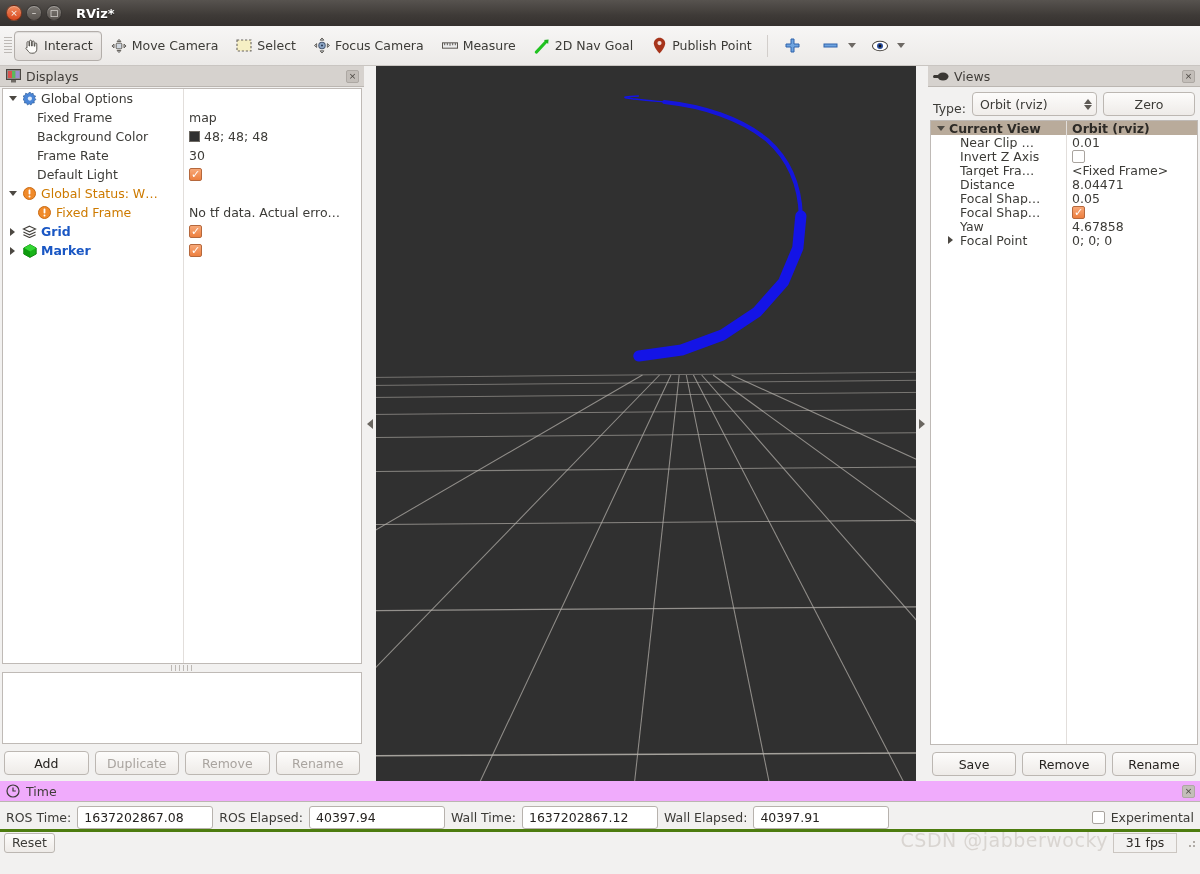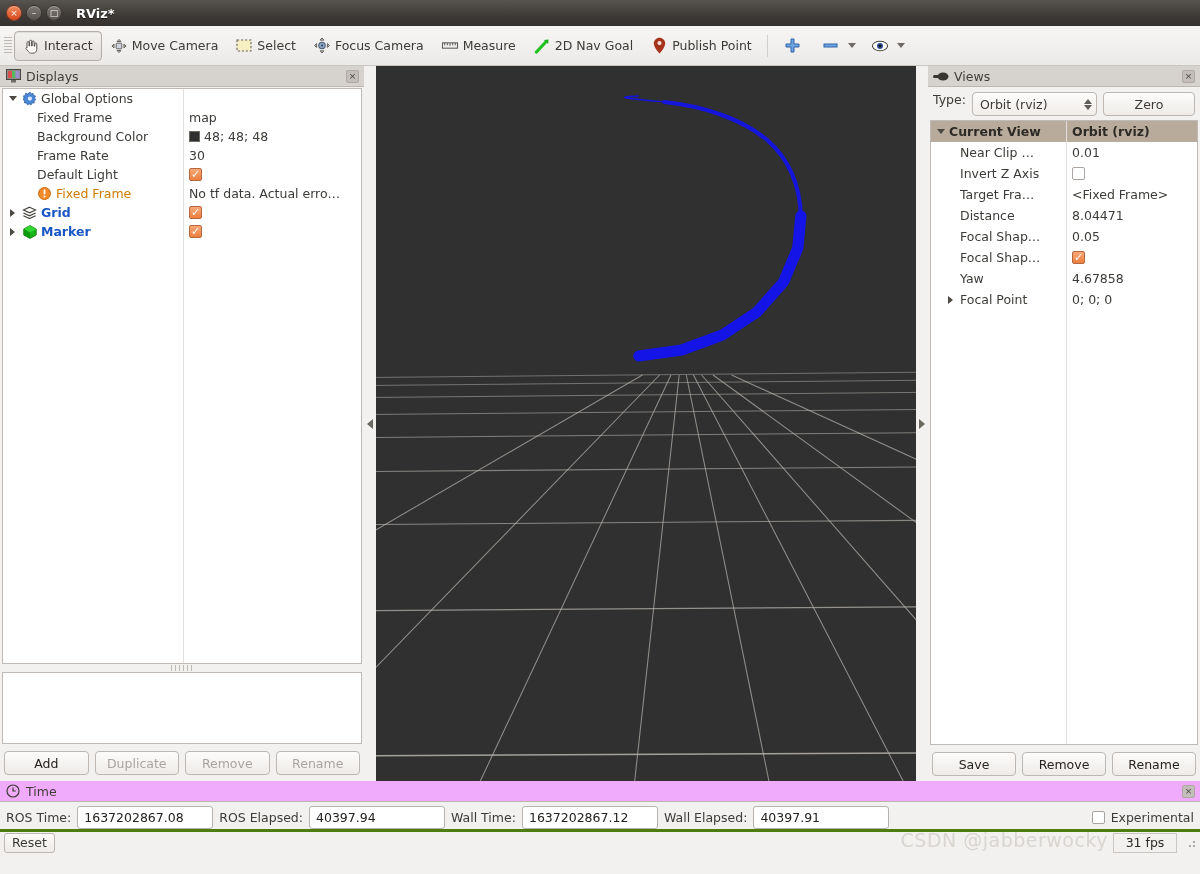--- a/index.html
+++ b/index.html
@@ -96,34 +96,34 @@
   .btn.dark{ color:#25221f;}
   
   #vp-wrap{ flex:1; display:flex; align-items:stretch; background:#f2f1f0;}
   .collapse{ width:12px; display:flex;align-items:center;justify-content:center;
              background:#f2f1f0;}
   .tri-l{width:0;height:0;border-top:5px solid transparent;border-bottom:5px solid transparent;border-right:6px solid #6a6660;}
   .tri-r{width:0;height:0;border-top:5px solid transparent;border-bottom:5px solid transparent;border-left:6px solid #6a6660;}
   #viewport{ flex:1; background:#303030; position:relative; overflow:hidden;}
   
   #views{ width:272px; display:flex; flex-direction:column; background:#f2f1f0;}
-  .type-row{ display:flex; align-items:flex-start; gap:6px; padding:5px 5px 4px 5px;}
+  .type-row{ display:flex; align-items:flex-end; gap:6px; padding:5px 5px 4px 5px;}
   .type-row .lab{ font-size:12.5px;}
   .combo{ flex:1; height:24px; border:1px solid #bcb7b2; border-radius:4px;
           background:linear-gradient(to bottom,#fdfcfb,#f0edea);
           display:flex; align-items:center; padding:0 4px 0 7px; font-size:12.5px;}
   .spin{ margin-left:auto; display:flex; flex-direction:column; gap:1px; align-items:center;}
   .spin .u{width:0;height:0;border-left:4px solid transparent;border-right:4px solid transparent;border-bottom:5px solid #5e5a55;}
   .spin .d{width:0;height:0;border-left:4px solid transparent;border-right:4px solid transparent;border-top:5px solid #5e5a55;}
   .zerobtn{ width:92px; height:24px; border:1px solid #bcb7b2; border-radius:4px;
             background:linear-gradient(to bottom,#fdfcfb,#eeebe8);
             display:flex;align-items:center;justify-content:center;font-size:12.5px;}
   .vtree{ flex:1; background:#ffffff; border:1px solid #bfbab6; margin:0 2px; overflow:hidden; position:relative;}
   .vsplit{ position:absolute; left:135px; top:0; bottom:0; width:1px; background:#e2dedb;}
-  .vrow{ display:flex; height:21px; }
+  .vrow{ display:flex; height:14px; }
   .vrow .lbl{ width:135px; display:flex;align-items:center;gap:3px; padding-left:4px; overflow:hidden; white-space:nowrap;}
   .vrow .val{ flex:1; padding-left:6px; white-space:nowrap; overflow:hidden; display:flex;align-items:center;}
   .vrow.header{ background:#b9ab9b; font-weight:bold; color:#2d2a26;}
   .vrow.header .lbl,.vrow.header .val{ color:#2d2a26;}
   .vbtnrow{ display:flex; gap:6px; padding:7px 4px 5px 4px;}
   
   #timepanel{ width:1200px; height:48px; background:#f2f1f0;}
   .time-title{ height:21px; background:#f0abfc; display:flex;align-items:center;
     padding:0 5px; gap:5px; border-bottom:1px solid #bbb6b1; color:#403d39;}
   .time-title .x{ margin-left:auto; width:13px;height:13px;border-radius:2px;
@@ -352,20 +352,36 @@
           </div>
           <div class="trow">
             <span class="lbl">
               <span class="ind"></span>
               <span class="arrow"></span>
               <span class="txt-plain">Default Light</span>
             </span>
             <span class="val">
               <span class="cb">✓</span>
             </span>
+          </div>
+          <div class="trow">
+            <span class="lbl">
+              <span class="arrow">
+                <i class="down"></i>
+              </span>
+              <span class="ico" style="width: 15px; flex: 0 0 15px;">
+                <svg width="13" height="13" viewBox="0 0 13 13">
+                  <circle cx="6.5" cy="6.5" r="6" fill="#f08a2a" stroke="#c96a12" stroke-width="1"></circle>
+                  <rect x="5.6" y="2.6" width="1.8" height="5" rx=".8" fill="#ffffff"></rect>
+                  <circle cx="6.5" cy="9.6" r="1" fill="#ffffff"></circle>
+                </svg>
+              </span>
+              <span class="txt-warn">Global Status: W…</span>
+            </span>
+            <span class="val"></span>
           </div>
           <div class="trow">
             <span class="lbl">
               <span class="ind"></span>
               <span class="arrow"></span>
               <span class="ico" style="width: 15px; flex: 0 0 15px;">
                 <svg width="13" height="13" viewBox="0 0 13 13">
                   <circle cx="6.5" cy="6.5" r="6" fill="#f08a2a" stroke="#c96a12" stroke-width="1"></circle>
                   <rect x="5.6" y="2.6" width="1.8" height="5" rx=".8" fill="#ffffff"></rect>
                   <circle cx="6.5" cy="9.6" r="1" fill="#ffffff"></circle>

